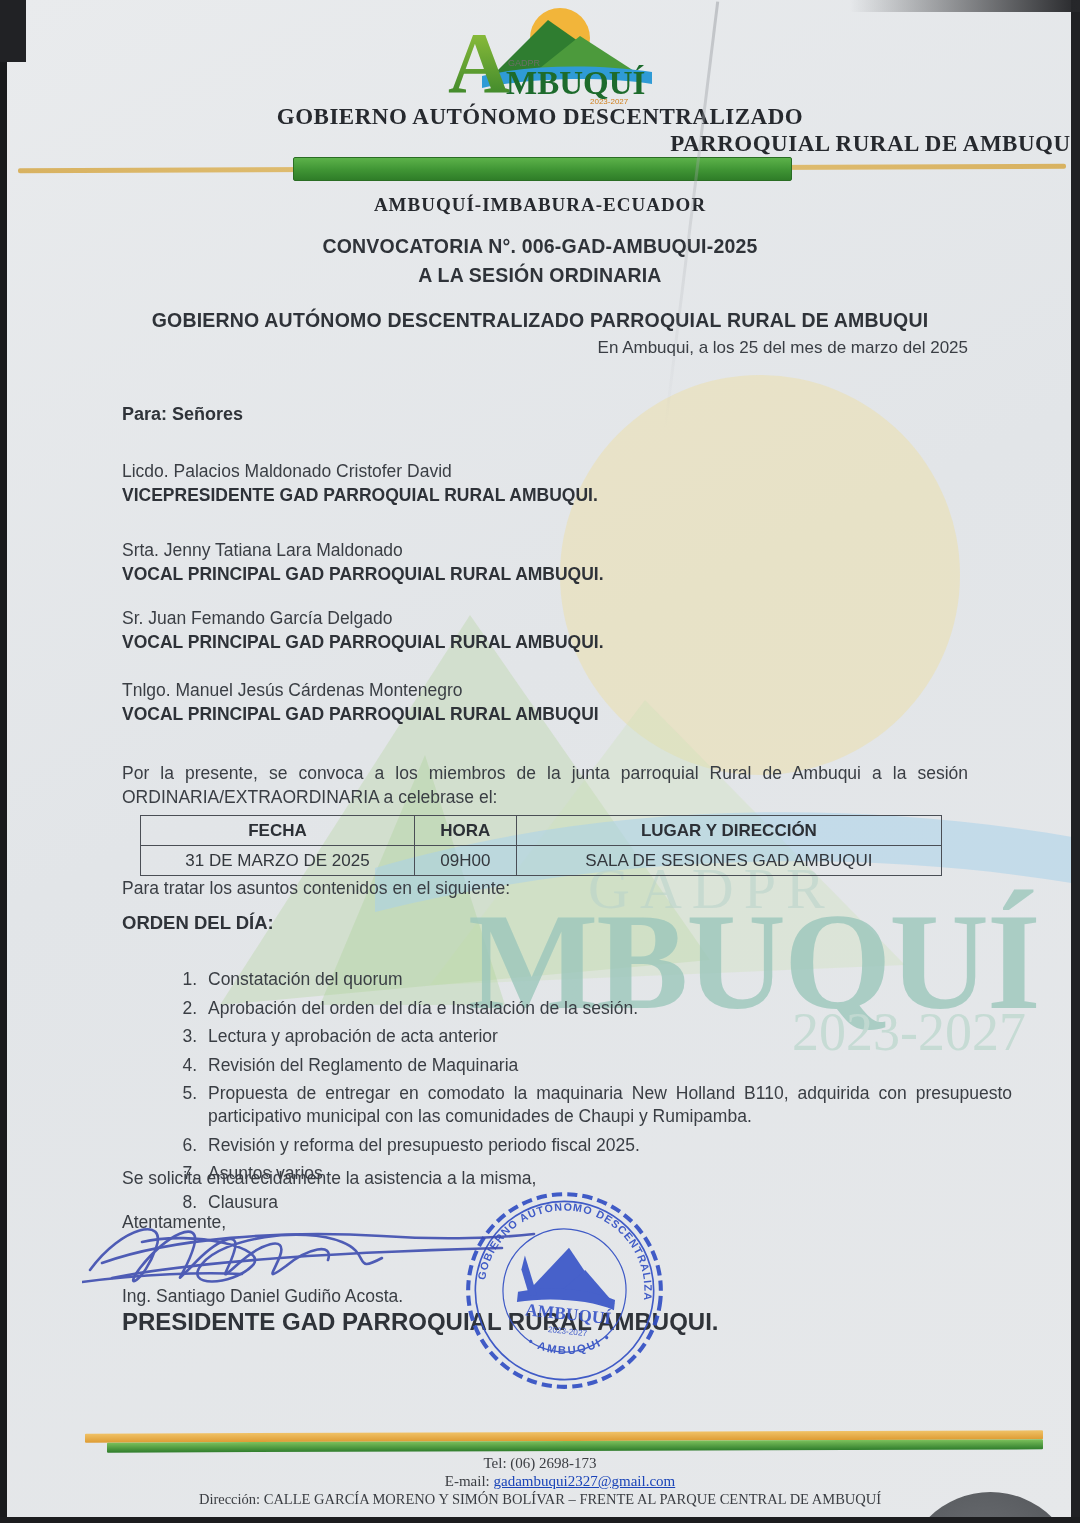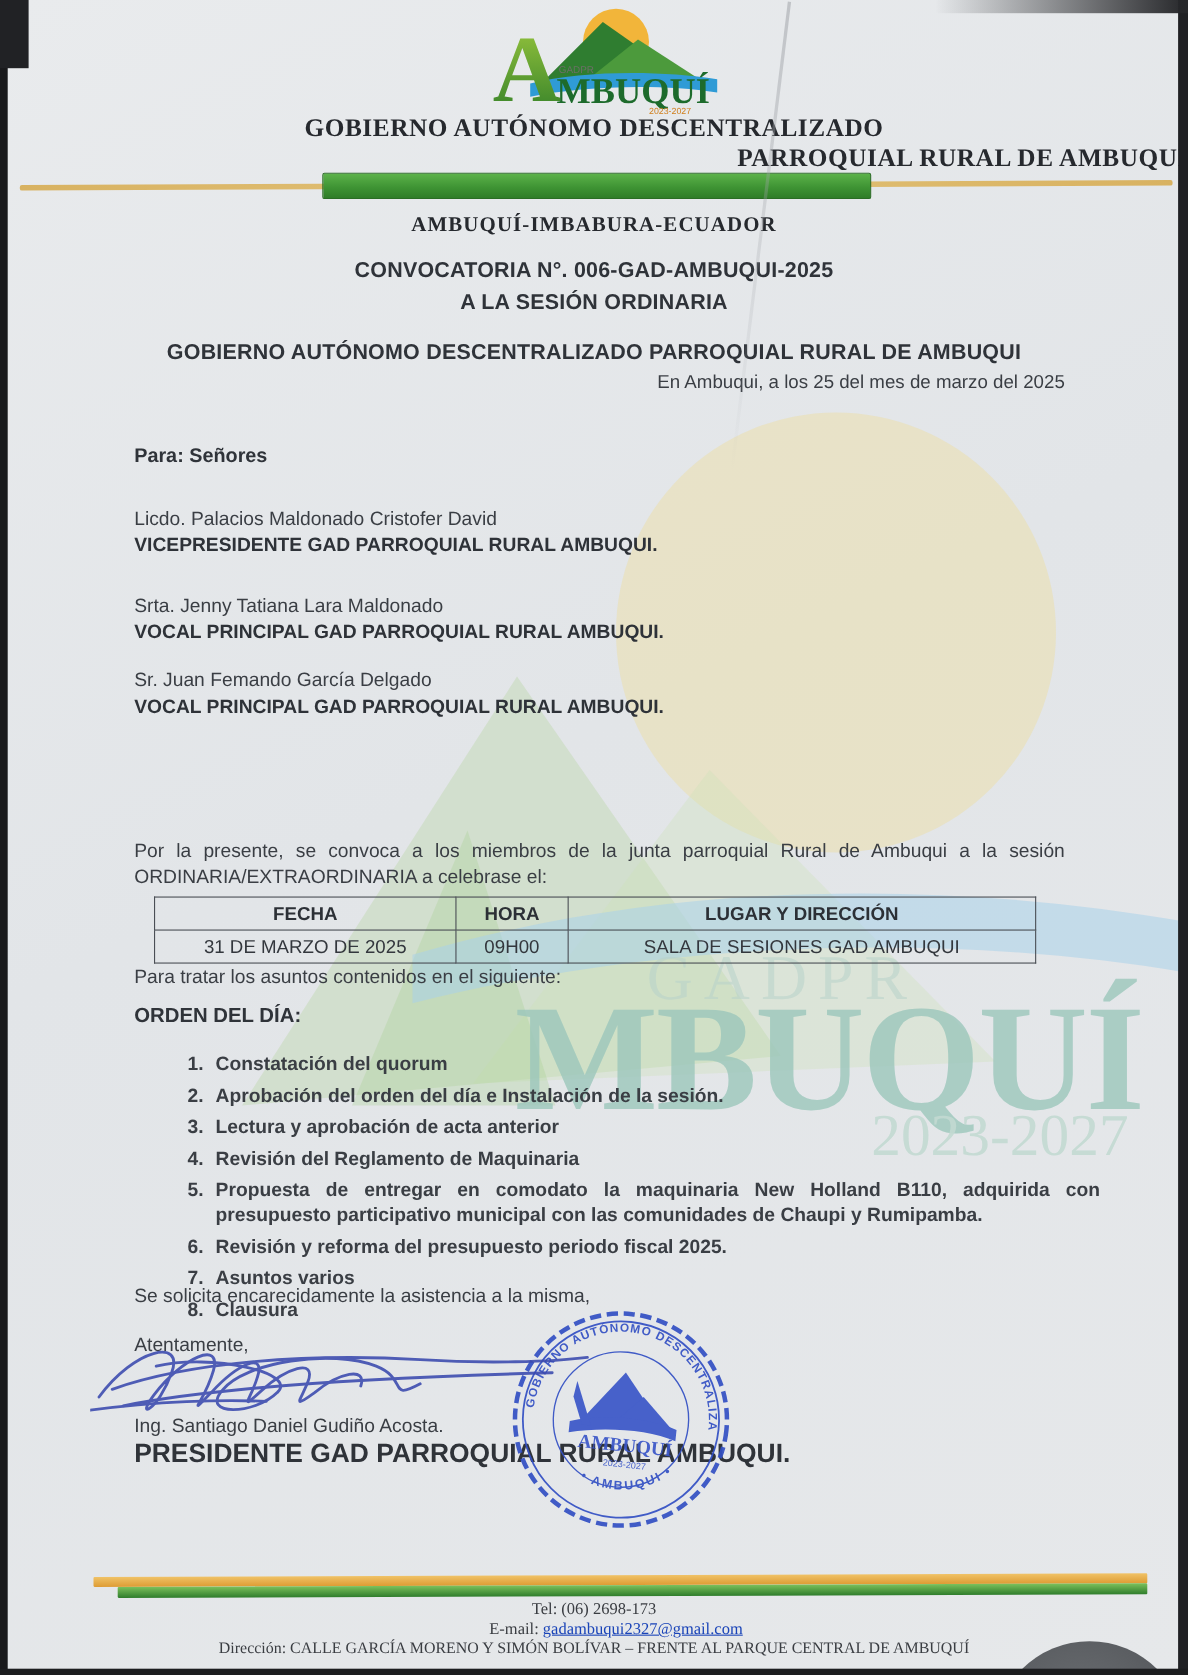--- a/index.html
+++ b/index.html
@@ -21,21 +21,21 @@
   .divider-green{left:293px;top:157px;width:497px;height:22px;background:linear-gradient(180deg,#5cb24a,#3f9434 55%,#2f7d28);border:1px solid #2a6d24;border-radius:2px;}
   
   .body-line{font-size:17.5px;line-height:24px;}
   .role{font-weight:bold;color:#2e3238;}
   .para{width:846px;text-align:justify;}
   
   table.meet{border-collapse:collapse;width:802px;font-size:17px;}
   table.meet td,table.meet th{border:1.5px solid #4a4e55;padding:2px 4px;text-align:center;height:25px;color:#33373d;}
   table.meet th{font-weight:bold;color:#2c3036;}
   
-  ol.agenda{margin:4px;padding-left:38px;width:810px;font-size:17.5px;color:#3a3e44;font-weight:bold;}
+  ol.agenda{margin:16px;padding-left:38px;width:810px;font-size:17.5px;color:#3a3e44;}
   ol.agenda li{margin-bottom:5.5px;line-height:23px;text-align:justify;padding-left:6px;}
   
   .bar-orange{left:85px;top:1432px;width:958px;height:9px;background:linear-gradient(180deg,#f0c266,#de9c34);transform:rotate(-.2deg);border-radius:1px;}
   .bar-green{left:107px;top:1441px;width:936px;height:10px;background:linear-gradient(180deg,#7cc15c,#2f7d2c);transform:rotate(-.2deg);border-radius:1px;}
   .foot{font-family:"Liberation Serif",serif;color:#3a3d42;}
   .email-link{color:#1a44b8;text-decoration:underline;}
   
   .edge{z-index:6;pointer-events:none;}
   .edge-left{left:0;top:0;width:7px;height:1523px;background:#191a1c;}
   .edge-right{right:0;top:0;width:9px;height:1523px;background:#202124;}
@@ -98,20 +98,24 @@
     <div>Licdo. Palacios Maldonado Cristofer David</div>
     <div class="role">VICEPRESIDENTE GAD PARROQUIAL RURAL AMBUQUI.</div>
   </div>
   <div class="abs z-content body-line sans" style="top:538px;left:122px;">
     <div>Srta. Jenny Tatiana Lara Maldonado</div>
     <div class="role">VOCAL PRINCIPAL GAD PARROQUIAL RURAL AMBUQUI.</div>
   </div>
   <div class="abs z-content body-line sans" style="top:606px;left:122px;">
     <div>Sr. Juan Femando García Delgado</div>
     <div class="role">VOCAL PRINCIPAL GAD PARROQUIAL RURAL AMBUQUI.</div>
+  </div>
+  <div class="abs z-content body-line sans" style="top:678px;left:122px;">
+    <div>Tnlgo. Manuel Jesús Cárdenas Montenegro</div>
+    <div class="role">VOCAL PRINCIPAL GAD PARROQUIAL RURAL AMBUQUI</div>
   </div>
 
   <div class="abs z-content sans body-line para" style="top:761px;left:122px;">Por la presente, se convoca a los miembros de la junta parroquial Rural de Ambuqui a la sesión ORDINARIA/EXTRAORDINARIA a celebrase el:</div>
 
   <table class="meet abs z-content" style="top:815px;left:140px;">
     <tbody>
         <tr>
       <th style="width:275px;">FECHA</th>
       <th style="width:95px;">HORA</th>
       <th style="width:432px;text-align:center;">LUGAR Y DIRECCIÓN</th>

